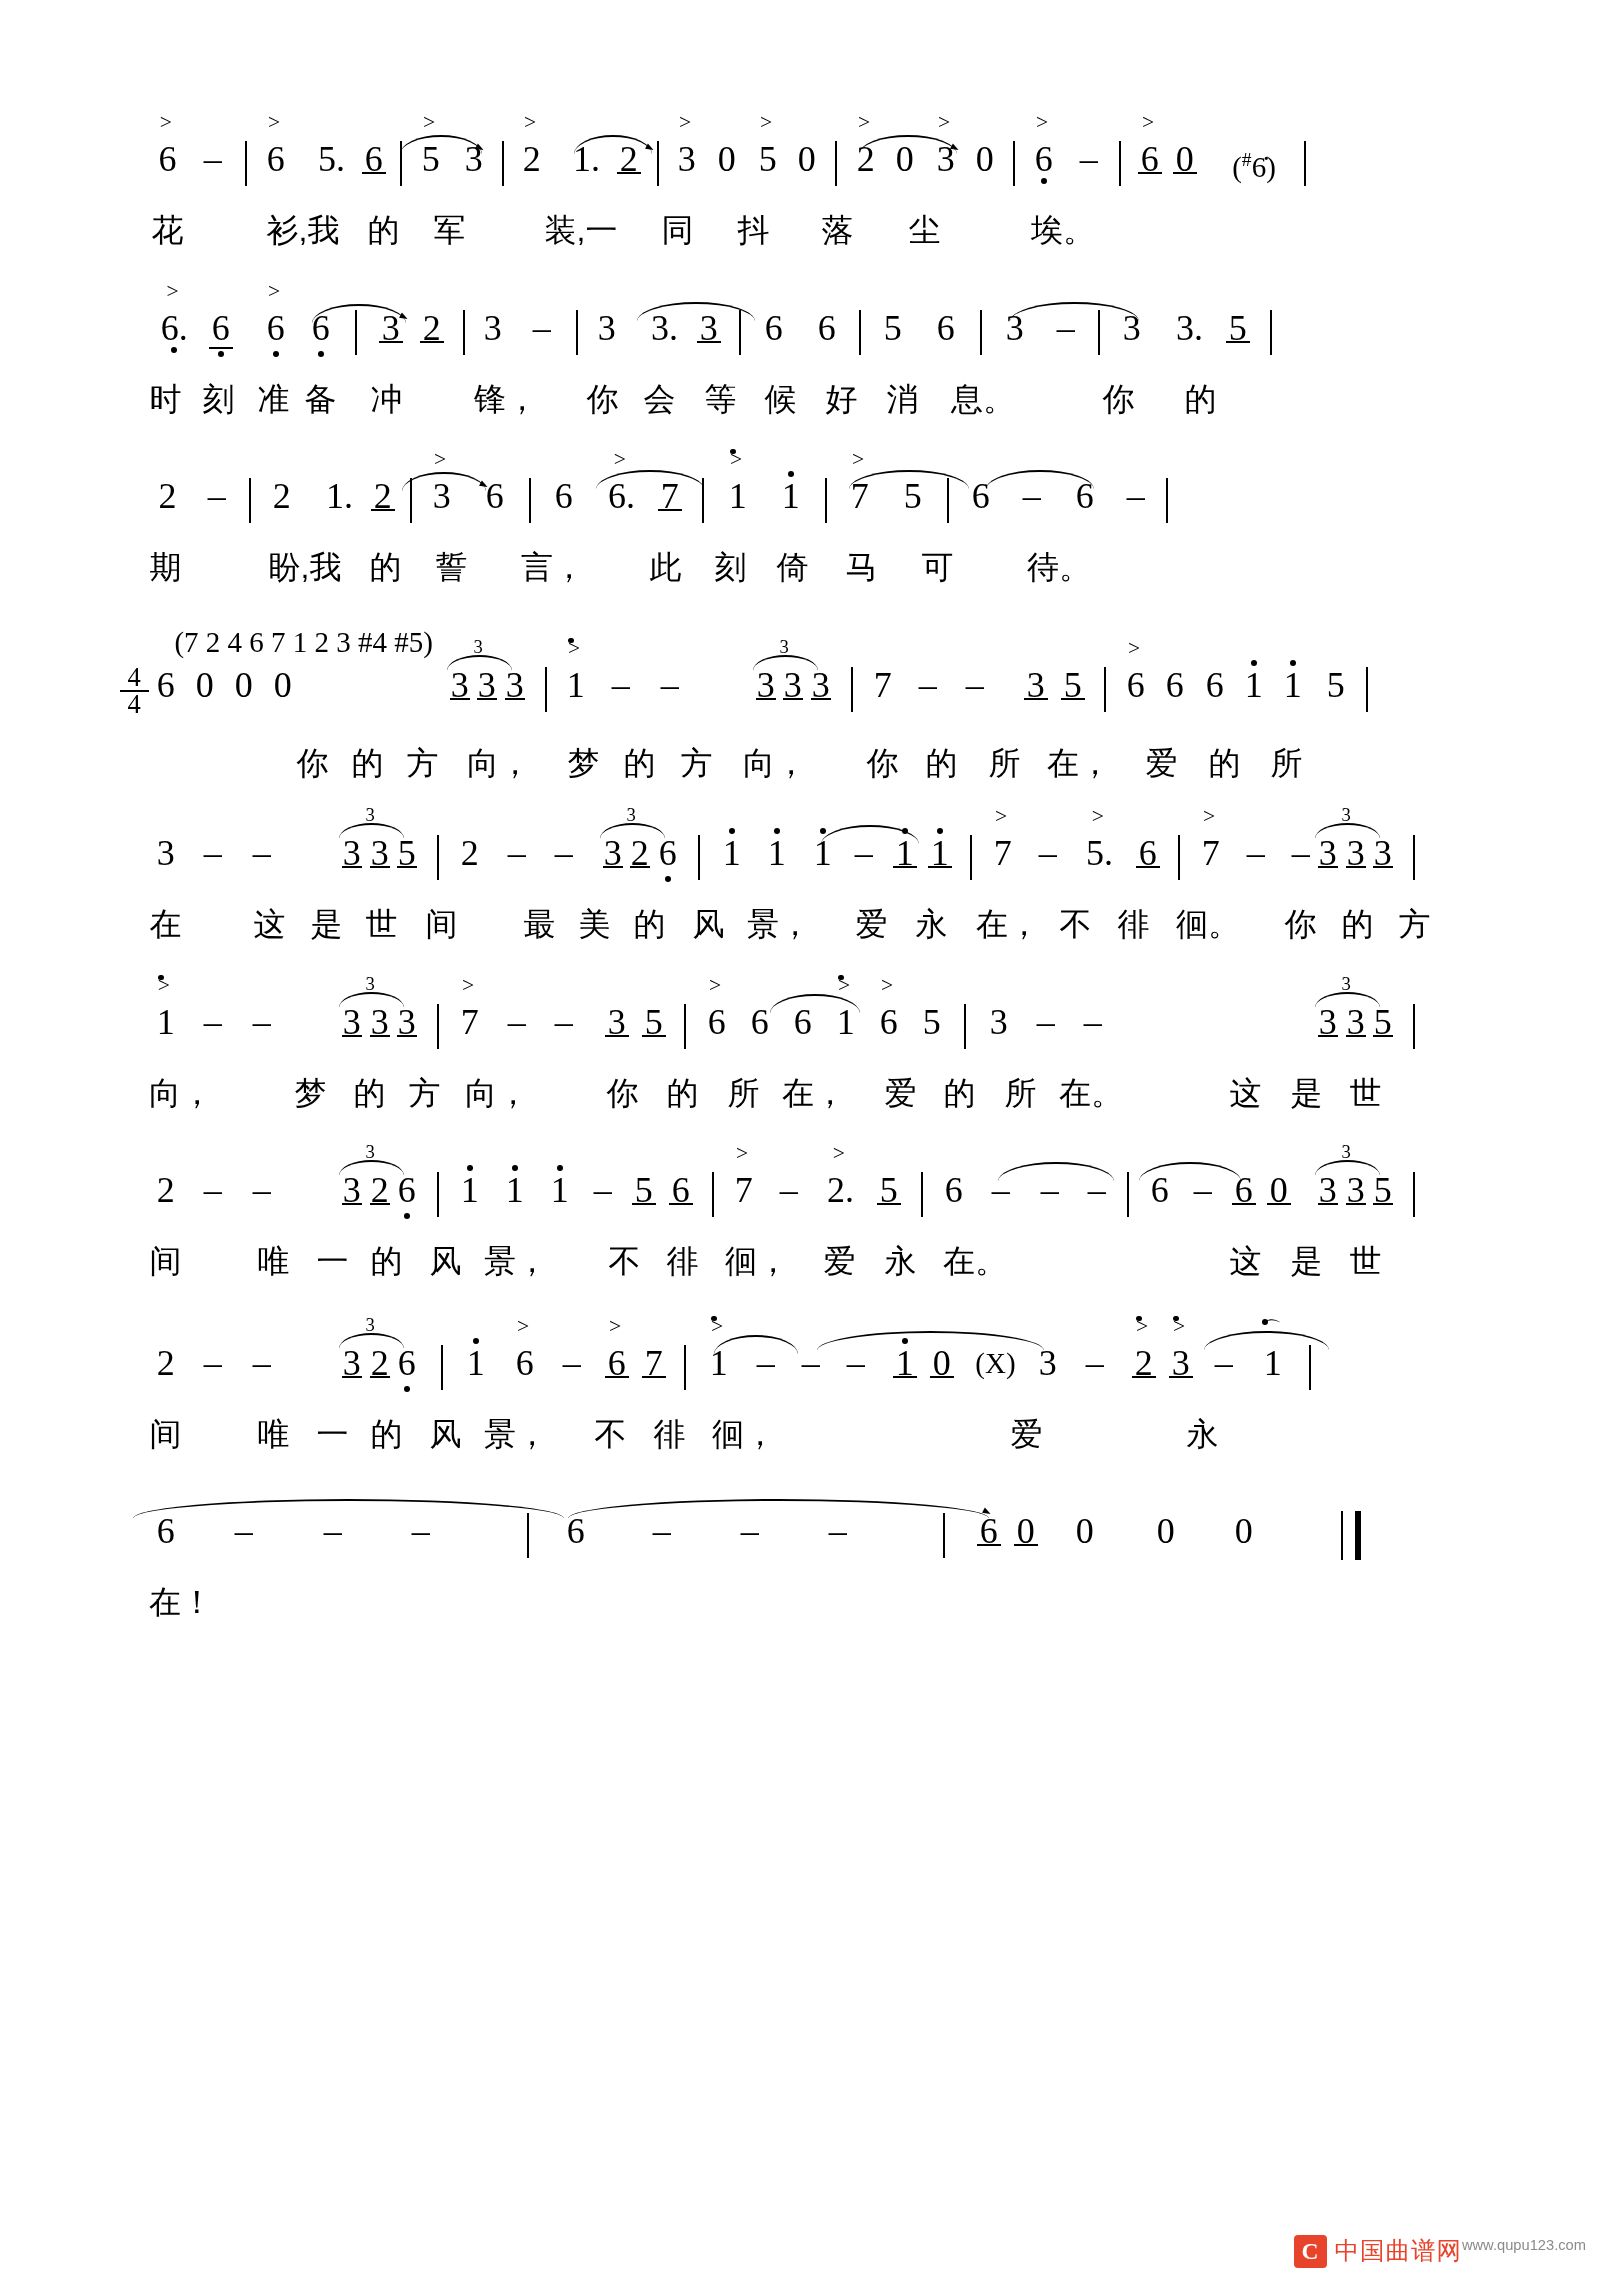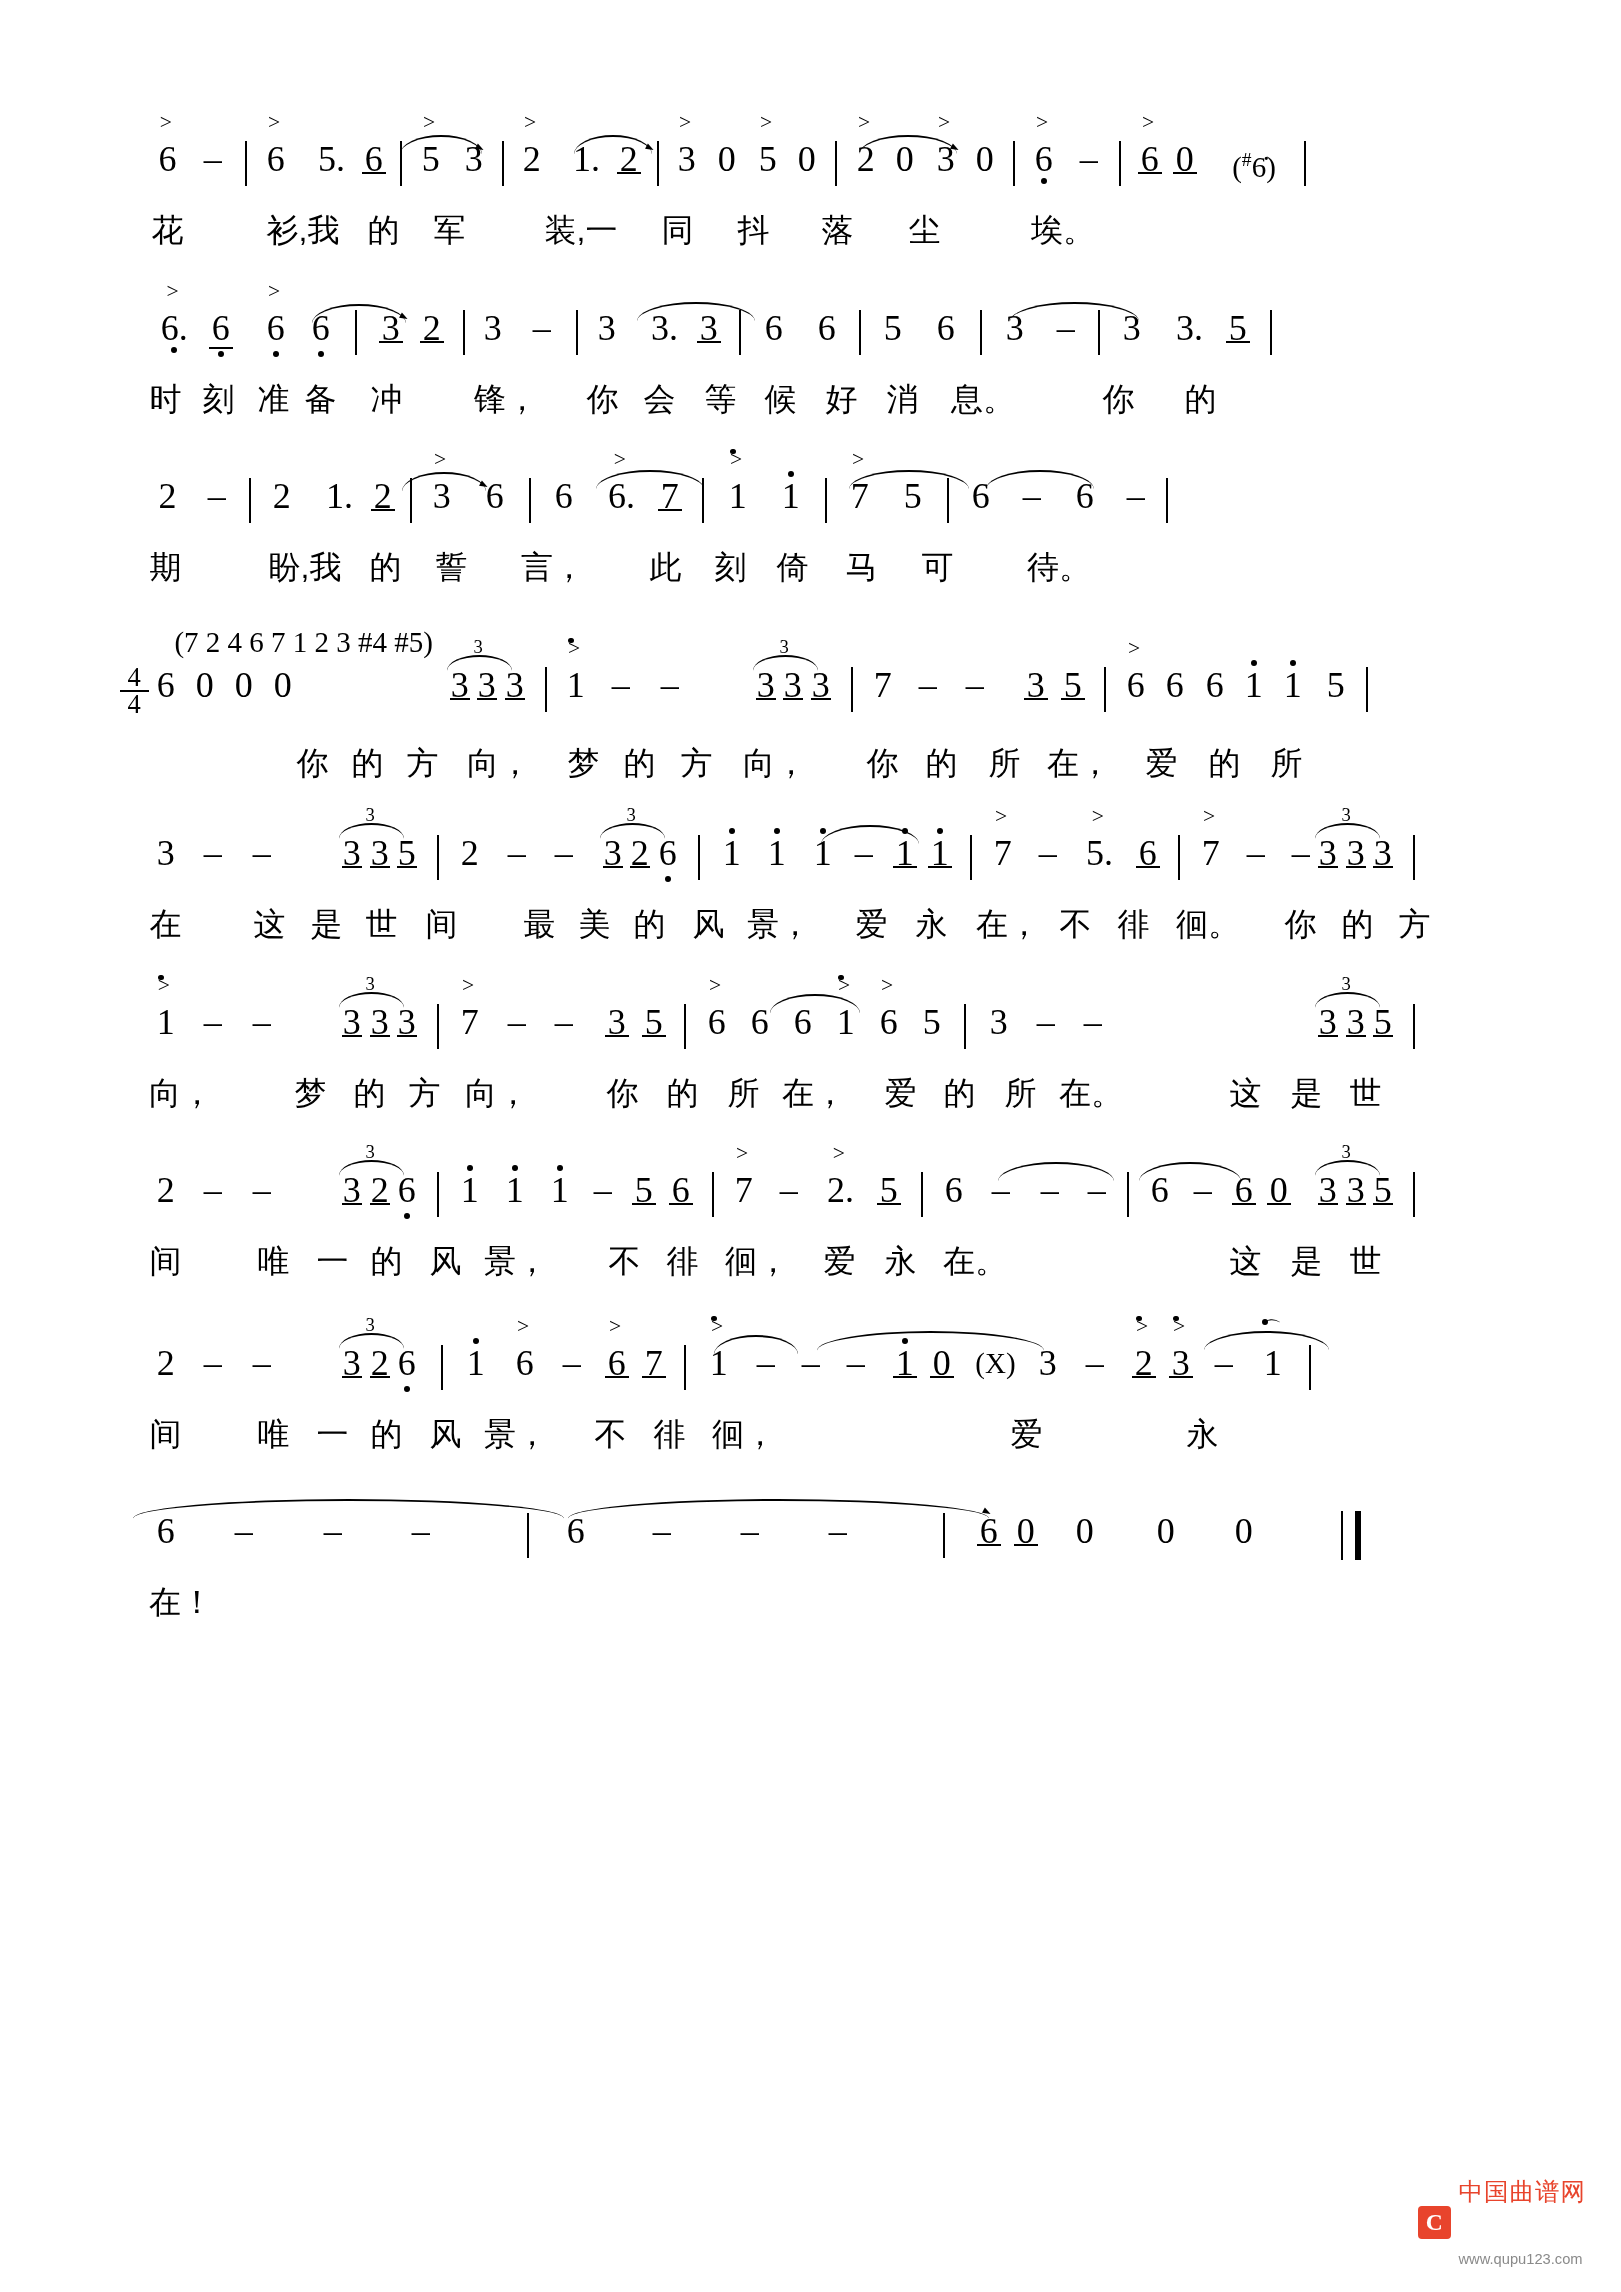--- a/index.html
+++ b/index.html
@@ -218,23 +218,22 @@
     border-radius: 3.9px;
     color: #fff;
     font-size: 23.5px;
     font-family: "Liberation Serif", serif;
     text-align: center;
     line-height: 33px;
     font-weight: bold;
   }
   .wm-text {
     display: flex;
-    flex-direction: column;
+    flex-direction: row;
     line-height: 1.15;
-    gap: 44px;
   }
   .wm-title {
     color: #e8442c;
     font-size: 24.5px;
     font-family: "Liberation Sans", sans-serif;
     letter-spacing: 1px;
   }
   .wm-url {
     color: #8a8a8a;
     font-size: 14.7px;

